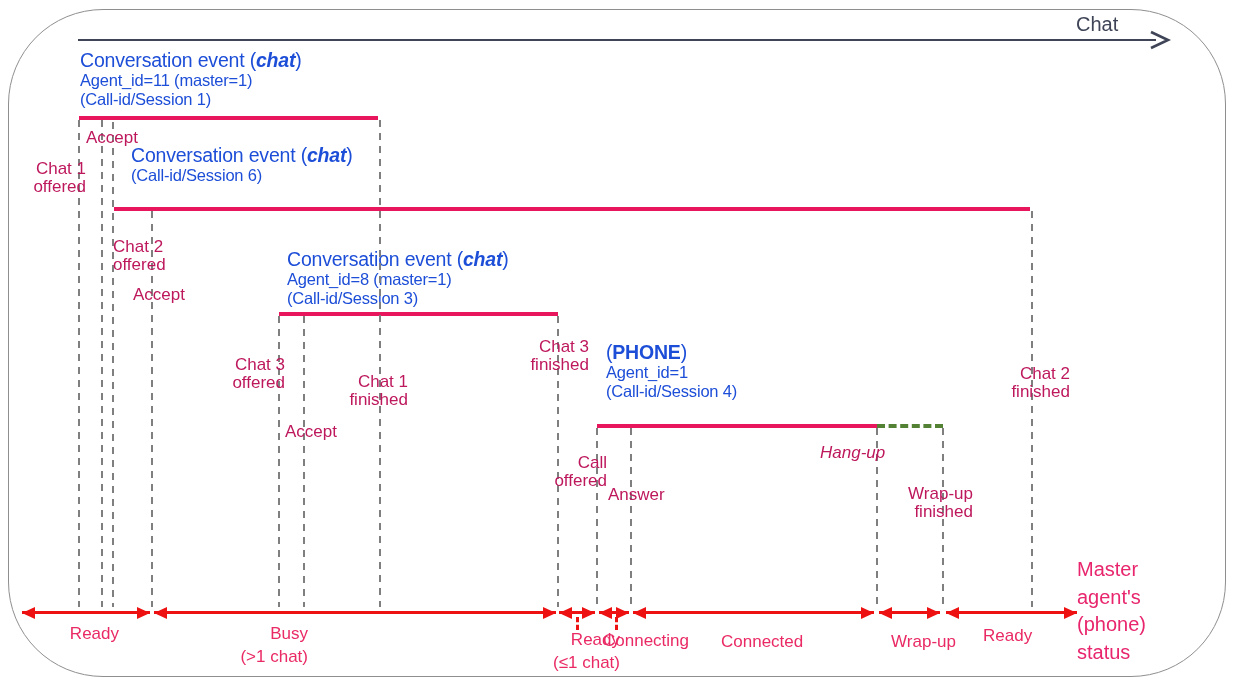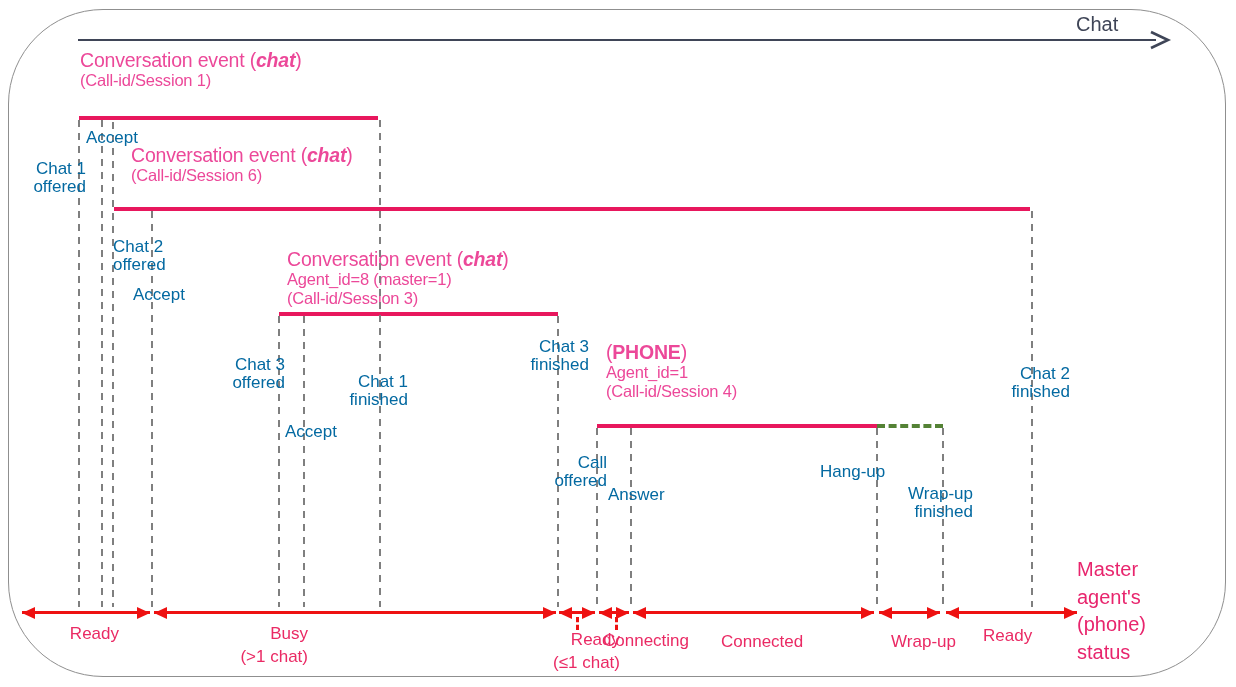--- a/index.html
+++ b/index.html
@@ -9,35 +9,35 @@
   }
   .frame {
     position:absolute; left:8px; top:9px; width:1216px; height:666px;
     border:1.5px solid #8f8f8f; border-radius:95px;
   }
   
   .time-line { position:absolute; left:78px; top:39px; width:1078px; height:2px; background:#3f4557; }
   .time-chevron { position:absolute; left:1146px; top:30px; }
   .time-label { position:absolute; left:1076px; top:13px; font-size:20px; color:#3f4557; }
   
-  .block { position:absolute; color:#ec4899; letter-spacing:-0.2px; }
+  .block { position:absolute; color:#1d4ed8; letter-spacing:-0.2px; }
   .block-title { font-size:19.5px; line-height:21px; }
   .block-sub { font-size:16.5px; line-height:18.5px; }
   .em { font-weight:700; font-style:italic; }
   .em-bold { font-weight:700; }
   
   .timeline { position:absolute; height:4px; background:#e8175d; }
   .wrapline { position:absolute; height:0; border-top:4px dashed #548235; }
   
   .vline {
     position:absolute; width:2px;
     background:repeating-linear-gradient(to bottom,#7f7f7f 0 7px,transparent 7px 13px);
   }
   
-  .elabel { position:absolute; color:#0369a1; font-size:17px; line-height:17.5px; }
+  .elabel { position:absolute; color:#be185d; font-size:17px; line-height:17.5px; }
   .pre { white-space:pre-line; }
   .ctr { text-align:right; }
   .rgt { text-align:right; }
   
   .seg { position:absolute; top:611px; height:3px; background:#ee1111; }
   .seg::before {
     content:""; position:absolute; left:0; top:-4.5px;
     border-right:13px solid #ee1111; border-top:6px solid transparent; border-bottom:6px solid transparent;
   }
   .seg::after {
@@ -56,20 +56,21 @@
   <div class="frame"></div>
 
   <div class="time-line"></div>
   <svg class="time-chevron" width="26" height="20" viewBox="0 0 26 20">
     <path d="M5 2 L22 10 L5 18" fill="none" stroke="#3f4557" stroke-width="2.6"></path>
   </svg>
   <div class="time-label">Chat</div>
 
   <div class="block" style="left:80px;top:50px;">
     <div class="block-title"><span>Conversation event (</span><span class="em">chat</span><span>)</span></div>
+    <div class="block-sub">Agent_id=11 (master=1)</div>
     <div class="block-sub">(Call-id/Session 1)</div>
   </div>
 
   <div class="block" style="left:131px;top:145px;">
     <div class="block-title"><span>Conversation event (</span><span class="em">chat</span><span>)</span></div>
     <div class="block-sub">(Call-id/Session 6)</div>
   </div>
 
   <div class="block" style="left:287px;top:249px;">
     <div class="block-title"><span>Conversation event (</span><span class="em">chat</span><span>)</span></div>
@@ -112,21 +113,21 @@
   <div class="elabel pre ctr" style="left:221px;top:356px;width:64px;">Chat 3
 offered</div>
   <div class="elabel" style="left:285px;top:423px;">Accept</div>
   <div class="elabel pre ctr" style="left:340px;top:373px;width:68px;">Chat 1
 finished</div>
   <div class="elabel pre ctr" style="left:521px;top:338px;width:68px;">Chat 3
 finished</div>
   <div class="elabel pre rgt" style="left:539px;top:454px;width:68px;">Call
 offered</div>
   <div class="elabel" style="left:608px;top:486px;">Answer</div>
-  <div class="elabel" style="left:820px;top:463px;">Hang-up</div>
+  <div class="elabel" style="left:820px;top:444px;font-style:italic;">Hang-up</div>
   <div class="elabel pre ctr" style="left:897px;top:485px;width:76px;">Wrap-up
 finished</div>
   <div class="elabel pre ctr" style="left:998px;top:365px;width:72px;">Chat 2
 finished</div>
 
   <div class="seg" style="left:22px;width:128px;"></div>
   <div class="seg" style="left:154px;width:402px;"></div>
   <div class="seg" style="left:559px;width:36px;"></div>
   <div class="seg" style="left:599px;width:30px;"></div>
   <div class="seg" style="left:633px;width:241px;"></div>

